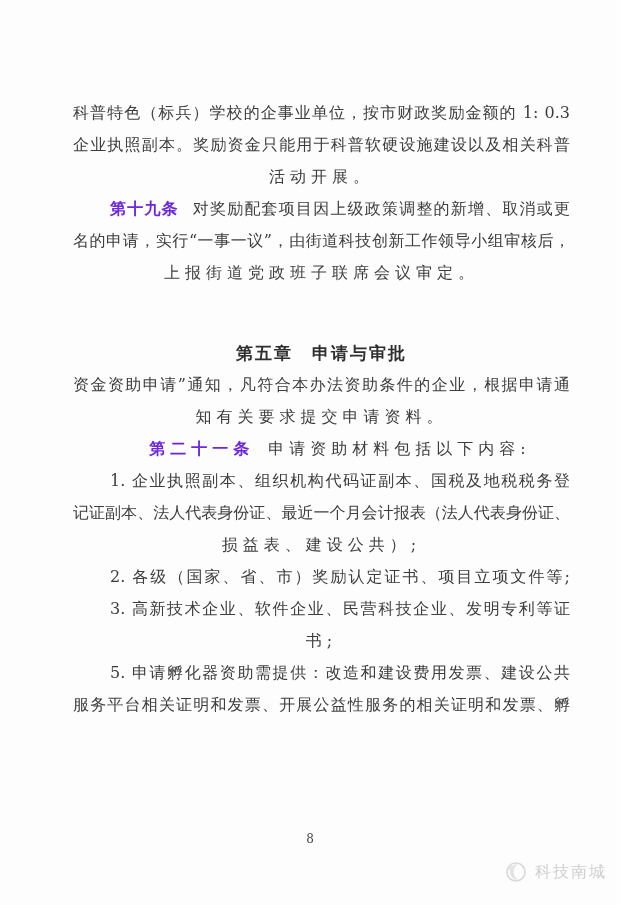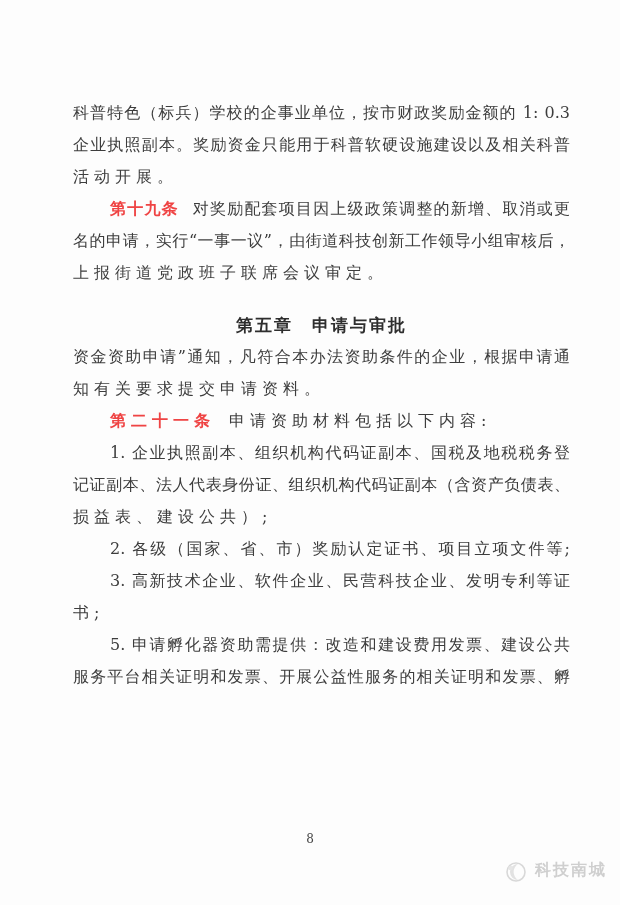--- a/index.html
+++ b/index.html
@@ -16,57 +16,58 @@
     position: absolute;
     left: 73px;
     top: 97px;
     width: 497px;
   }
   .line {
     height: 32px;
     line-height: 32px;
     font-size: 16px;
     white-space: nowrap;
+    text-align: center;
   }
   .just {
     text-align: justify;
     text-align-last: justify;
   }
   .sp { letter-spacing: 5px; }
   .ind { text-indent: 37px; }
   .lead {
     font-weight: bold;
-    color: #ef4444;
+    color: #6d28d9;
     padding-right: 14px;
   }
   .heading {
     font-weight: bold;
     color: #2e2e2e;
     text-align: center;
     text-align-last: center;
     letter-spacing: 2px;
     font-size: 17px;
-    margin-top: 20px;
+    margin-top: 48px;
   }
   .page-number {
     position: absolute;
     left: 0; right: 0;
     top: 832px;
     text-align: center;
     font-size: 12px;
     color: #444444;
   }
   .watermark {
     position: absolute;
     right: 13px;
     top: 860px;
     display: flex;
+    align-items: center;
     gap: 7px;
     color: #cfcfcf;
-    font-weight: bold;
   }
   .watermark .brand {
     font-size: 16px;
     letter-spacing: 2px;
     color: #cfcfcf;
   }
   .wm-icon { width: 24px; height: 24px; display: block; }
 </style>
 </head>
 <body>
@@ -88,21 +89,21 @@
     <div class="line heading">第五章　申请与审批</div>
 
     <div class="line just">资金资助申请”通知，凡符合本办法资助条件的企业，根据申请通</div>
     <div class="line sp">知有关要求提交申请资料。</div>
 
     <div class="line sp ind">
       <span class="lead">第二十一条</span><span>申请资助材料包括以下内容:</span>
     </div>
 
     <div class="line just ind">1. 企业执照副本、组织机构代码证副本、国税及地税税务登</div>
-    <div class="line just">记证副本、法人代表身份证、组织机构代码证副本（含资产负债表、</div>
+    <div class="line just">记证副本、法人代表身份证、最近一个月会计报表（法人代表身份证、</div>
     <div class="line sp">损益表、建设公共）;</div>
 
     <div class="line just ind">2. 各级（国家、省、市）奖励认定证书、项目立项文件等;</div>
 
     <div class="line just ind">3. 高新技术企业、软件企业、民营科技企业、发明专利等证</div>
     <div class="line sp">书;</div>
 
 
     <div class="line just ind">5. 申请孵化器资助需提供：改造和建设费用发票、建设公共</div>
     <div class="line just">服务平台相关证明和发票、开展公益性服务的相关证明和发票、孵</div>

